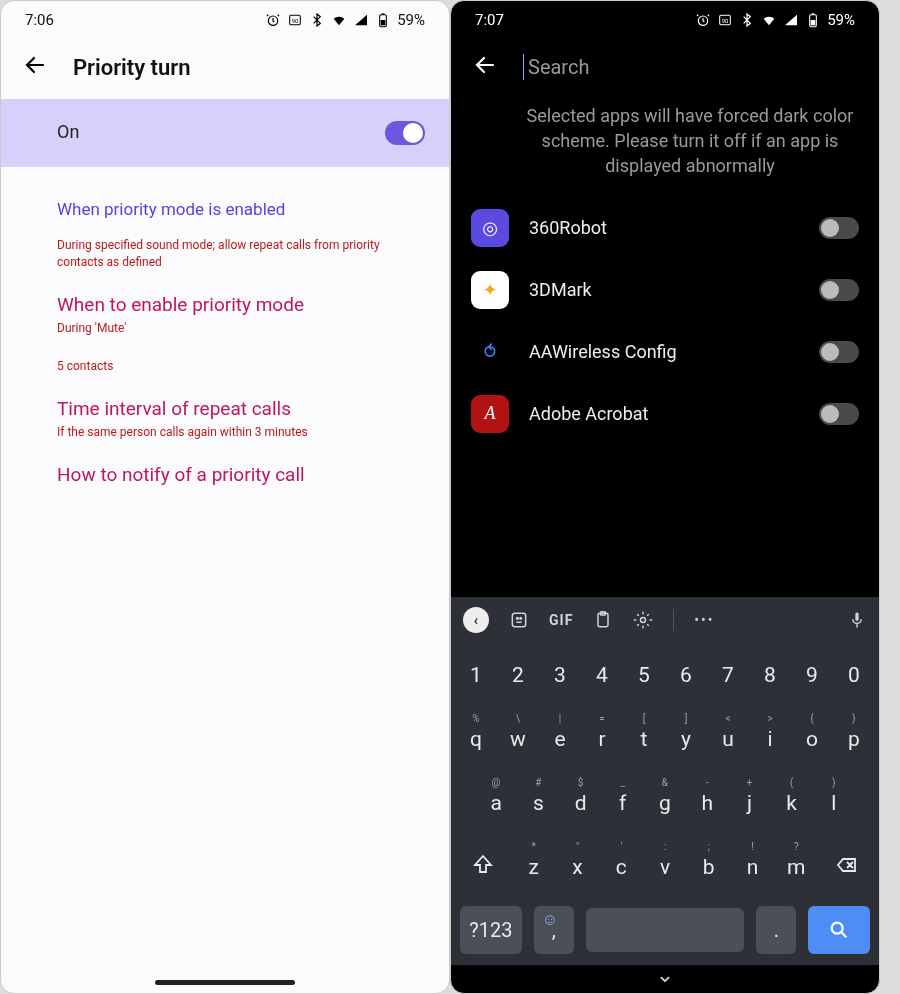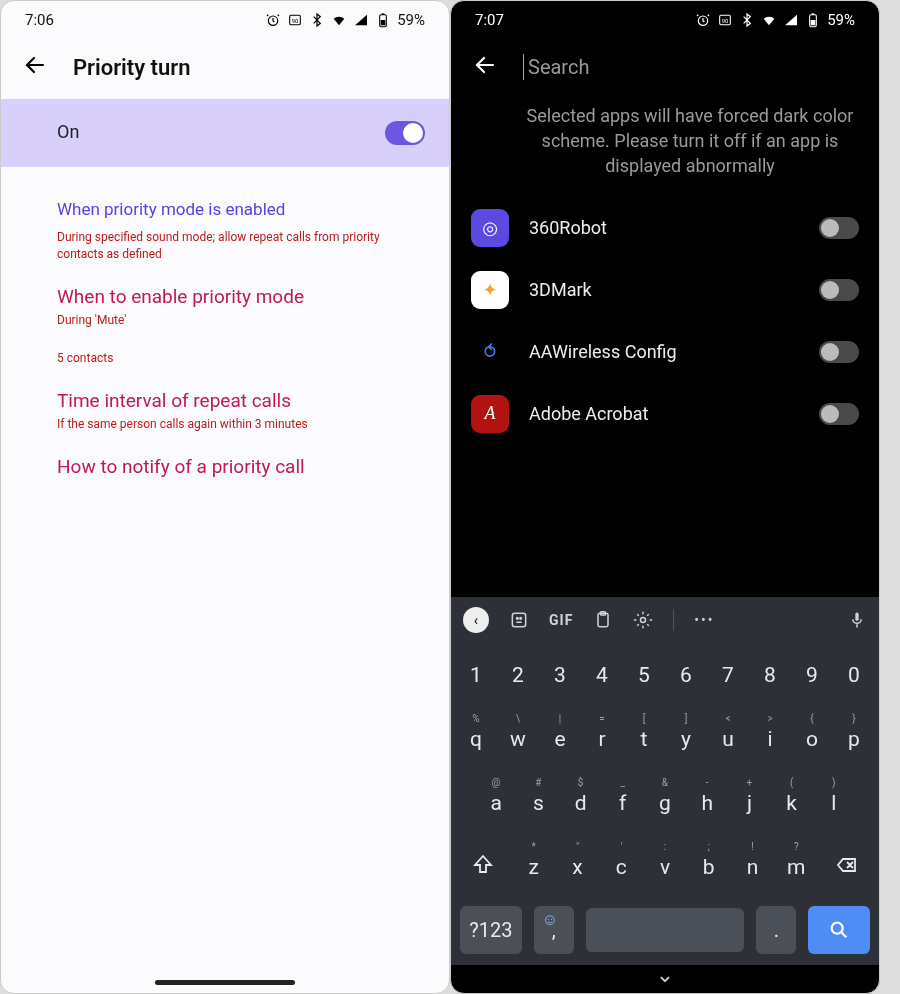--- a/index.html
+++ b/index.html
@@ -23,21 +23,21 @@
 
   .search-input { flex:1; background:transparent; border:none; outline:none; color:#f9a8d4; font-size:20px; border-left:1.5px solid #88aaff; padding-left:4px; height:26px; }
   .search-input::placeholder { color:#999; }
 
   
   .onrow { background:#d8d0fb; display:flex; align-items:flex-start; padding:22px 24px 22px 56px; }
   .onrow .lbl { font-size:18px; color:#222; flex:1; }
   .switch-on  { width:40px; height:24px; border-radius:12px; background:#6b57e0; position:relative; }
   .switch-on::after { content:""; position:absolute; right:2px; top:2px; width:20px; height:20px; border-radius:50%; background:#fff; }
   .section { padding: 32px 24px 0 56px; }
-  .section .hdr { color:#5a3fe0; font-size:17px; margin-bottom:10px; }
+  .section .hdr { color:#5a3fe0; font-size:17px; margin-bottom:18px; }
   .section .desc, .item .sub { color:#b91c1c; font-size:12px; line-height:1.4; }
   .item { padding: 22px 24px 0 56px; }
   .item .t { font-size:19px; color:#be185d; margin-bottom:4px; }
 
   .navpill { position:absolute; bottom:8px; left:50%; transform:translateX(-50%); width:140px; height:5px; border-radius:3px; background:#222; }
   .right .navchev { position:absolute; bottom:6px; left:50%; transform:translateX(-50%); color:#ccc; font-size:22px; }
 
   
   .hint { color:#9a9a9a; font-size:18px; line-height:1.4; padding: 4px 24px 18px 74px; text-align: center; }
   .app-row { display:flex; align-items:center; padding:12px 20px 12px 20px; gap:20px; }

